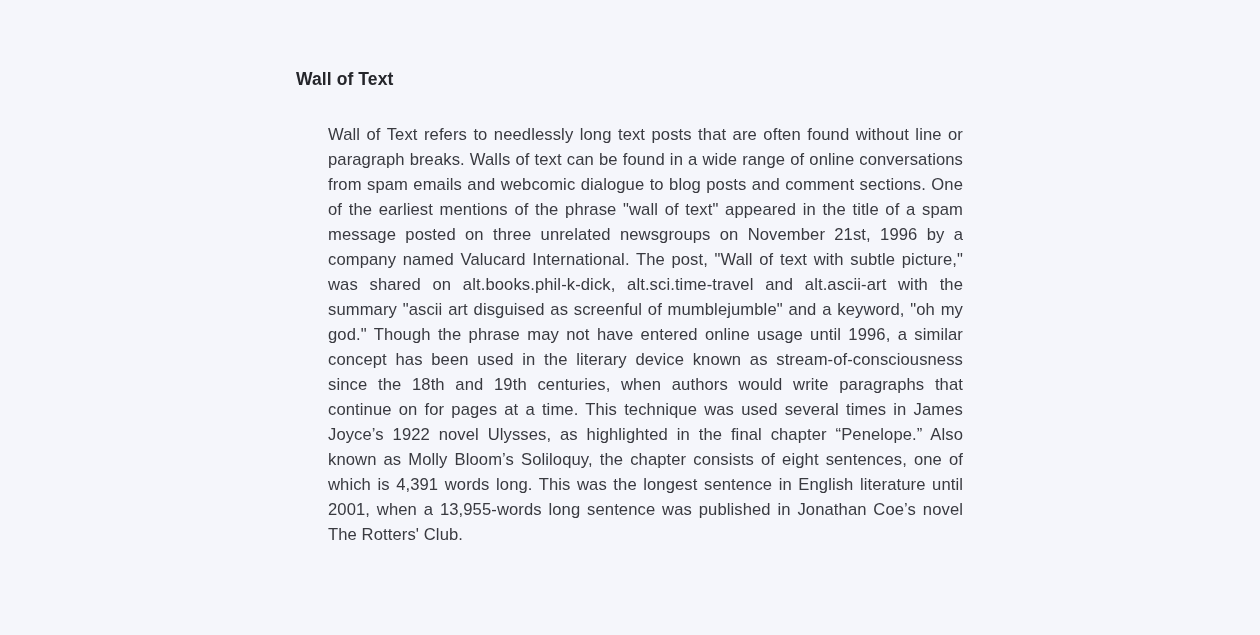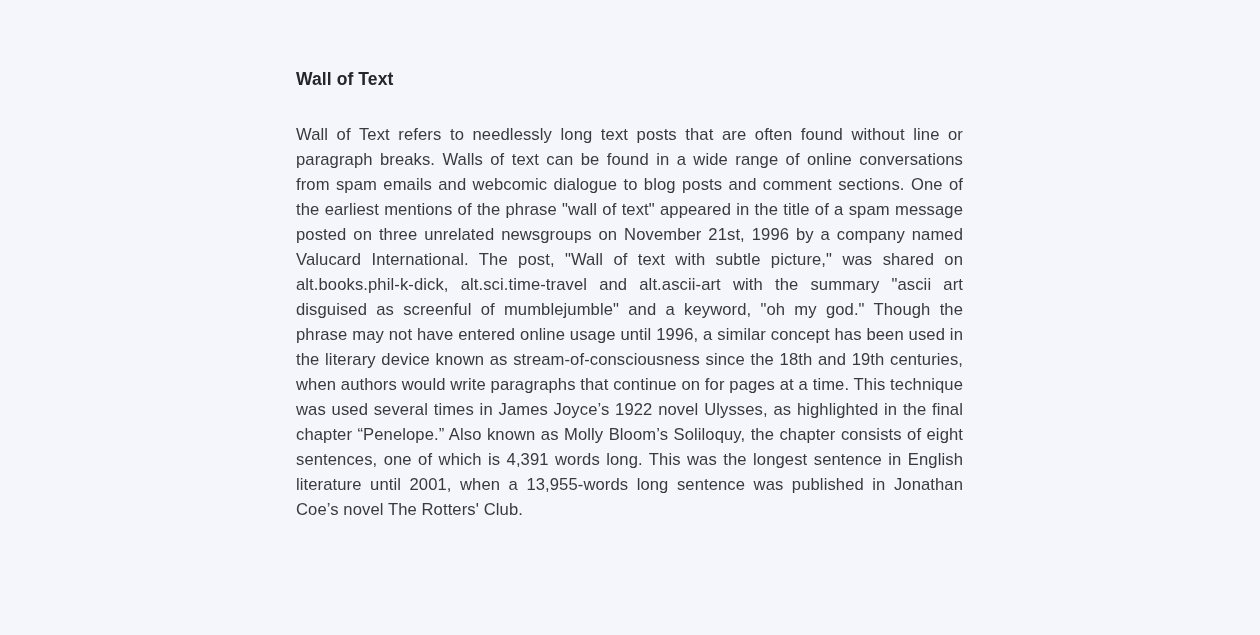--- a/index.html
+++ b/index.html
@@ -39,20 +39,21 @@
     color: var(--title-color);
   }
   .article-body {
     margin-top: 34px;
     font-size: 16.6px;
     line-height: 25px;
     letter-spacing: 0.1px;
     color: var(--body-color);
     text-align: justify;
     text-justify: inter-word;
+    margin-left: 32px;
   }
 </style>
 </head>
 <body>
 
 <div class="document-page">
   <div class="article">
     <h1 class="article-title">Wall of Text</h1>
     <p class="article-body">Wall of Text refers to needlessly long text posts that are often found without line or paragraph breaks. Walls of text can be found in a wide range of online conversations from spam emails and webcomic dialogue to blog posts and comment sections. One of the earliest mentions of the phrase "wall of text" appeared in the title of a spam message posted on three unrelated newsgroups on November 21st, 1996 by a company named Valucard International. The post, "Wall of text with subtle picture," was shared on alt.books.phil-k-dick, alt.sci.time-travel and alt.ascii-art with the summary "ascii art disguised as screenful of mumblejumble" and a keyword, "oh my god." Though the phrase may not have entered online usage until 1996, a similar concept has been used in the literary device known as stream-of-consciousness since the 18th and 19th centuries, when authors would write paragraphs that continue on for pages at a time. This technique was used several times in James Joyce’s 1922 novel Ulysses, as highlighted in the final chapter “Penelope.” Also known as Molly Bloom’s Soliloquy, the chapter consists of eight sentences, one of which is 4,391 words long. This was the longest sentence in English literature until 2001, when a 13,955-words long sentence was published in Jonathan Coe’s novel The Rotters' Club.</p>
   </div>

